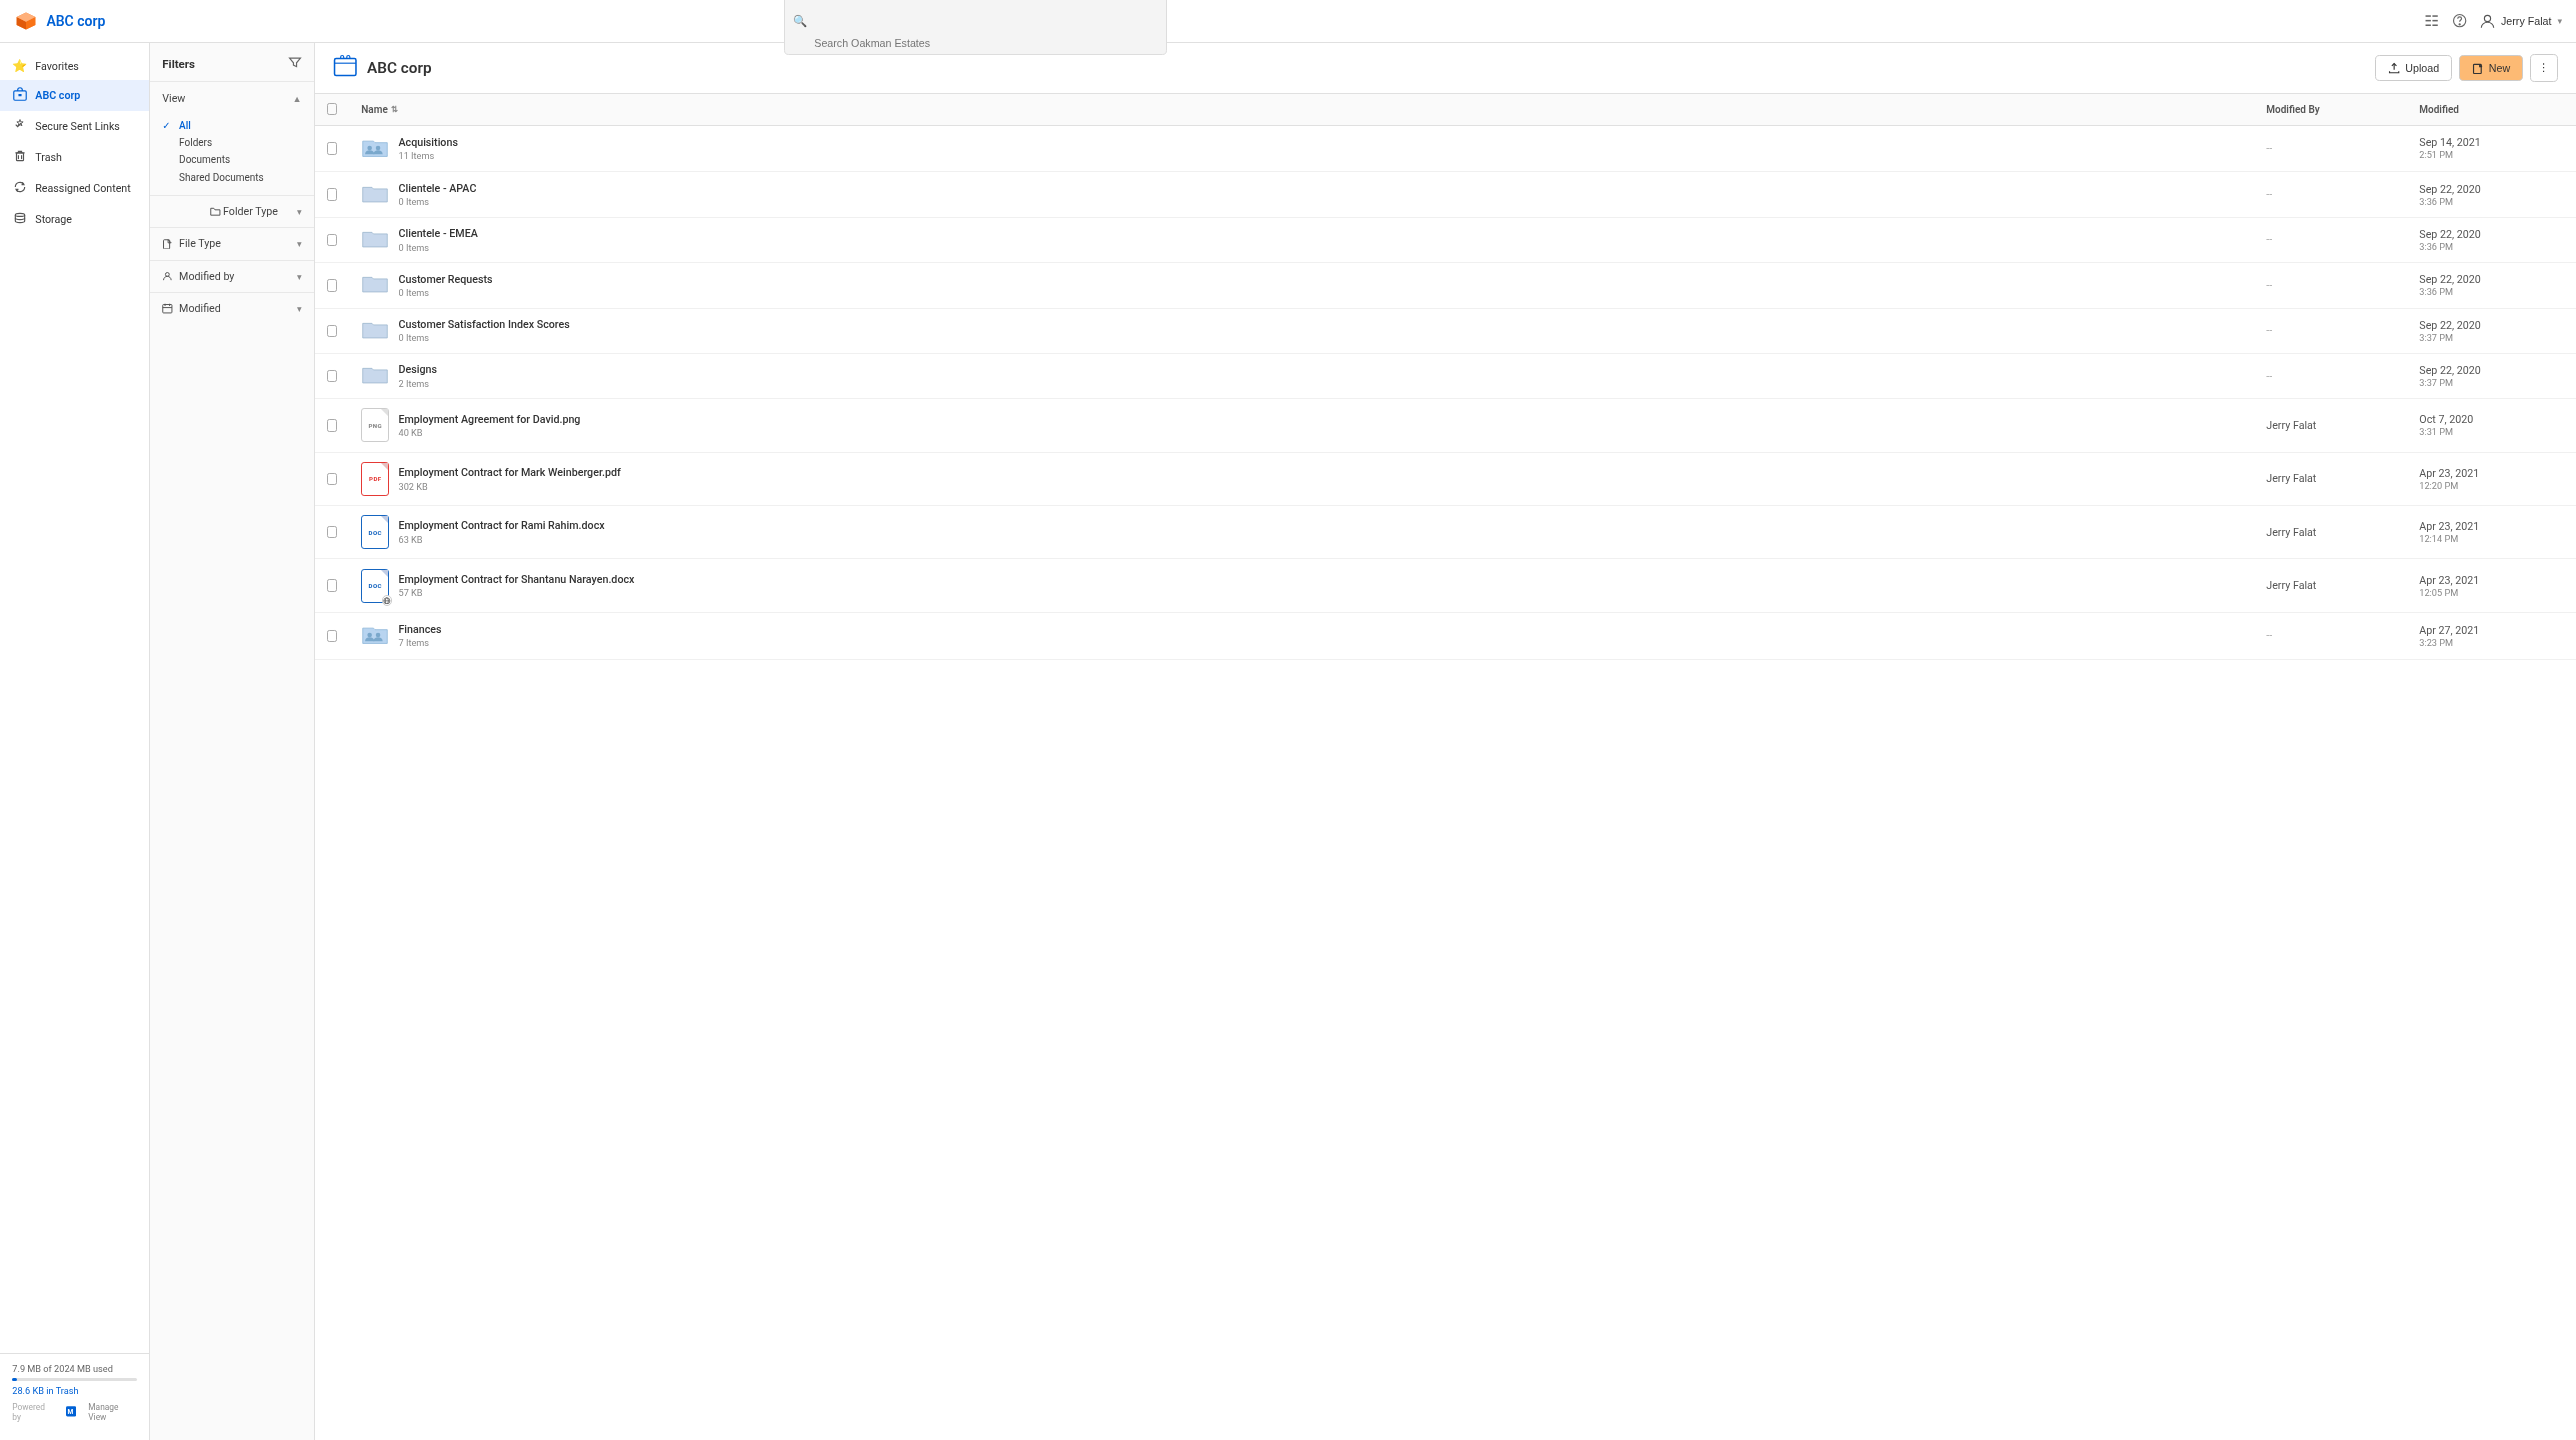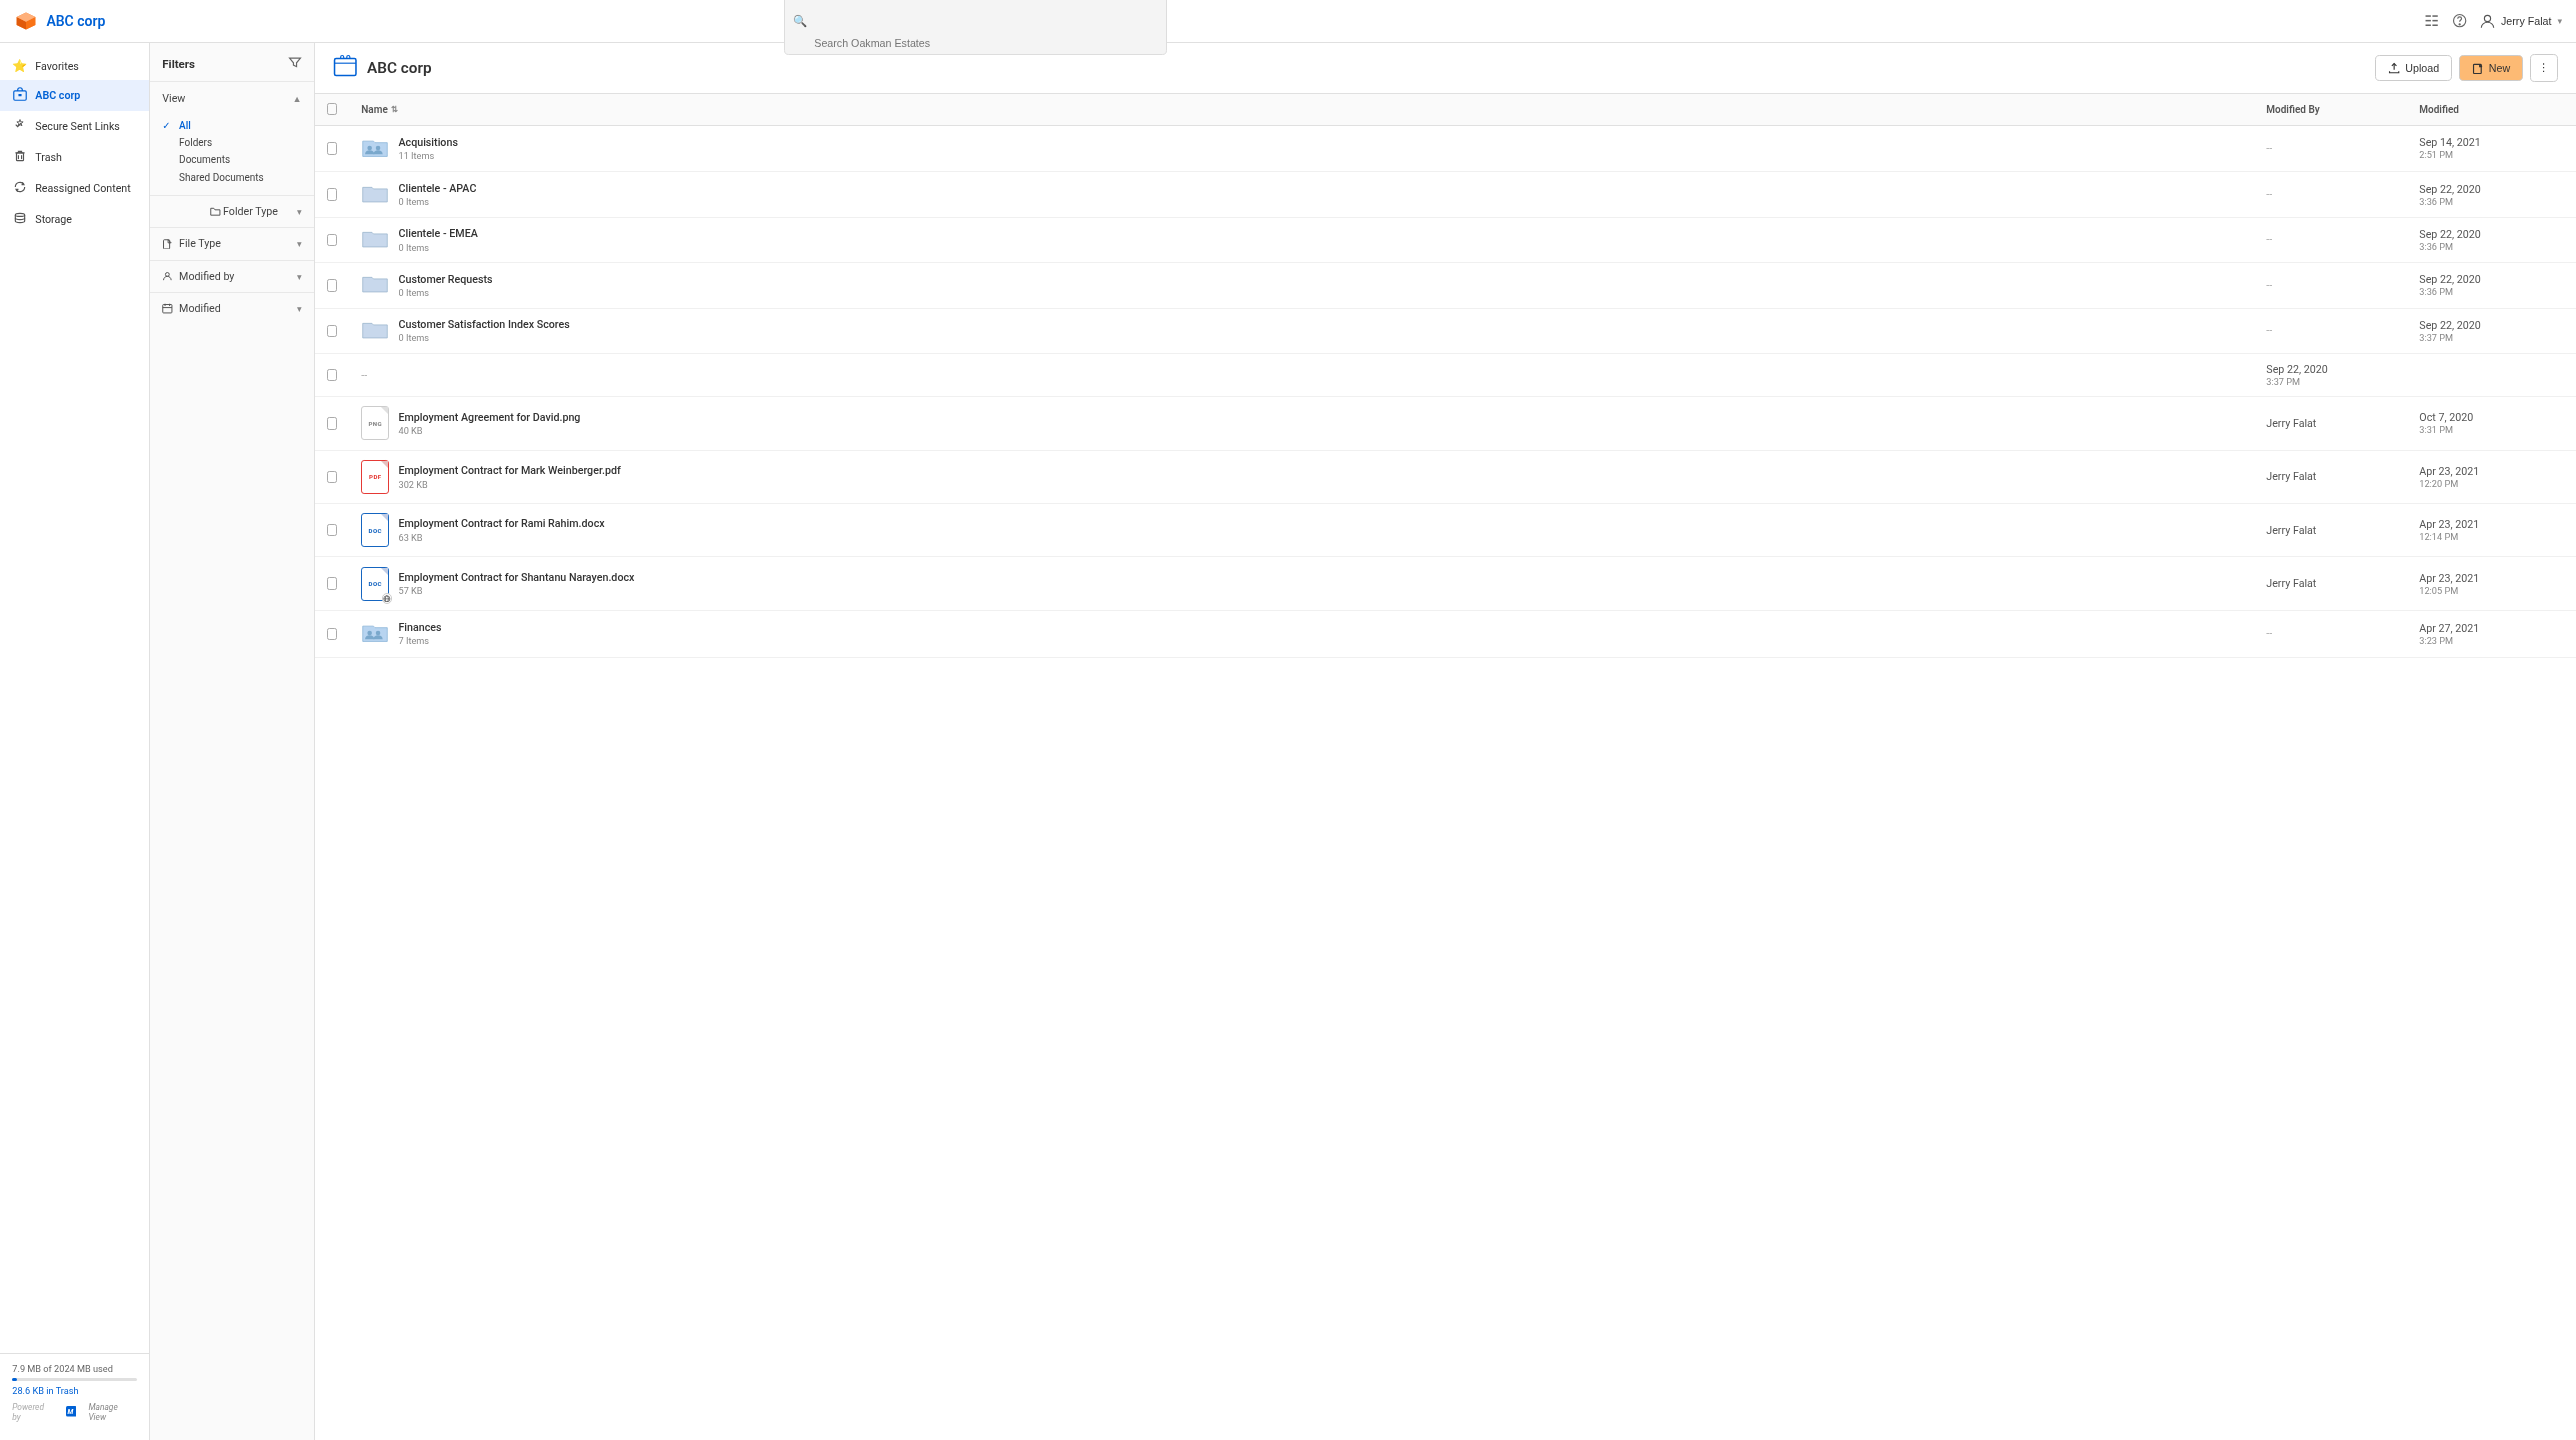--- a/index.html
+++ b/index.html
@@ -35,21 +35,21 @@
       display: flex; align-items: center; gap: 7.7px; padding: 7px 12.3px; cursor: pointer;
       font-size: 10.7px; color: #333; border-radius: 0; transition: background 0.15s;
     }
     .sidebar-item.active { background: #e8f0fe; color: #0061d5; font-weight: 600; }
     .sidebar-item .si-icon { font-size: 12.3px; width: 15.3px; text-align: center; }
     .sidebar-item .si-label { font-size: 10.7px; }
     .sidebar-bottom { margin-top: auto; padding: 9.2px 12.3px; font-size: 9.2px; color: #666; border-top: 0.8px solid #e0e0e0; }
     .storage-bar-bg { height: 3.1px; background: #e0e0e0; border-radius: 1.5px; margin: 4.6px 0 3.1px; }
     .storage-bar-fill { height: 3.1px; background: #0061d5; border-radius: 1.5px; width: 4%; }
     .trash-link { color: #0061d5; font-size: 9.2px; cursor: pointer; text-decoration: none; }
-    .powered-by { font-size: 8.4px; color: #aaa; margin-top: 6.1px; display: flex; align-items: center; gap: 12px; font-style: italic; }
+    .powered-by { font-size: 8.4px; color: #aaa; margin-top: 6.1px; display: flex; align-items: center; gap: 12px; }
 
     
     .filter-panel {
       width: 165px; min-width: 165px; background: #fafafa; border-right: 0.8px solid #e0e0e0;
       padding: 12.3px 0; overflow-y: auto;
     }
     .filter-header { display: flex; align-items: center; justify-content: space-between; padding: 0 12.3px 9.2px; font-size: 11.5px; font-weight: 700; text-align: right; }
     .filter-section { border-top: 0.8px solid #e8e8e8; }
     .filter-section-header {
       display: flex; align-items: center; justify-content: space-between;
@@ -534,20 +534,31 @@
             <span class="modified-time">3:37 PM</span>
           </div>
         </div>
       </div>
 
       <div class="table-row">
         <div class="table-cell">
             <span class="cb"></span>
           </div>
         <div class="table-cell">
+          <span>
+            <svg width="28" height="23" viewBox="0 0 36 30" fill="none">
+                <path d="M2 7h12l2 2H34v17H2V7z" fill="#c8d8ec" stroke="#9ab4cc" stroke-width="1"></path>
+              </svg>
+          </span>
+          <div class="file-info">
+            <span class="file-name">Designs</span>
+            <span class="file-sub">2 Items</span>
+          </div>
+        </div>
+        <div class="table-cell">
             <span class="dash-text">--</span>
           </div>
         <div class="table-cell">
           <div class="modified-info">
             <span class="modified-date">Sep 22, 2020</span>
             <span class="modified-time">3:37 PM</span>
           </div>
         </div>
       </div>
 

